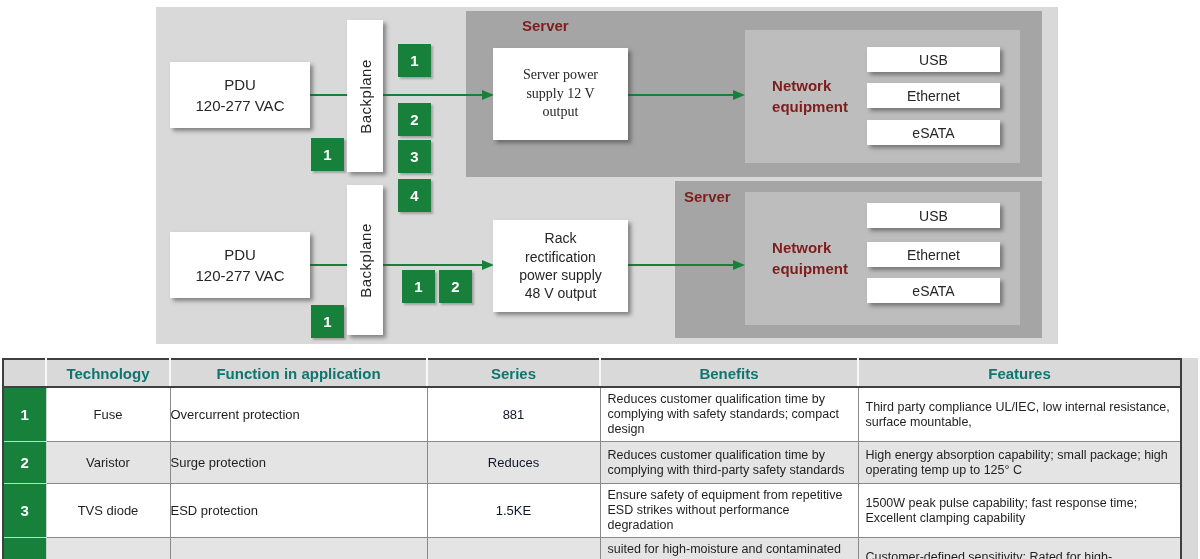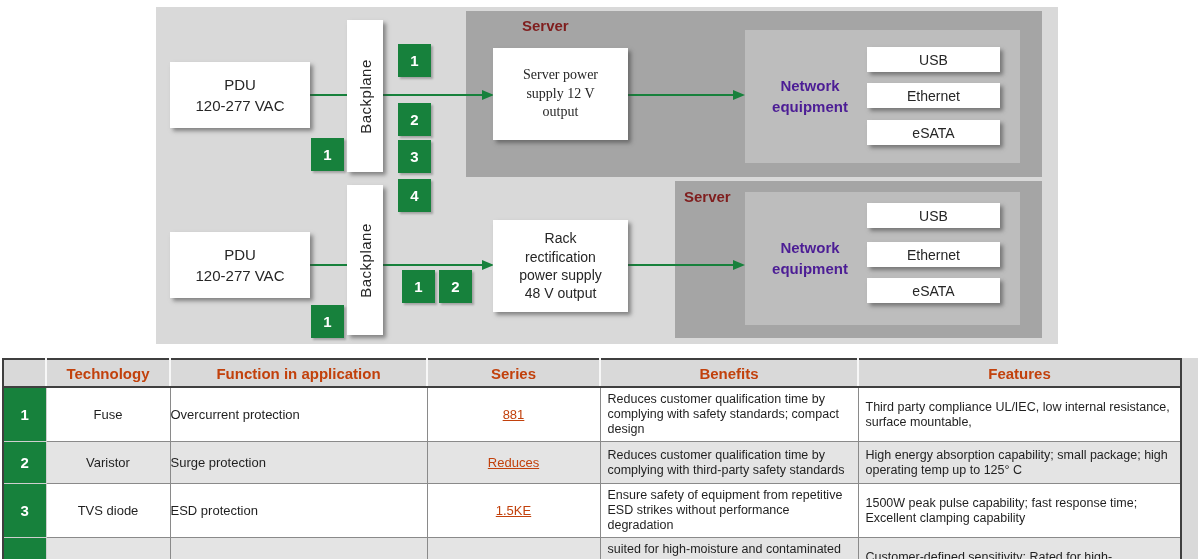--- a/index.html
+++ b/index.html
@@ -16,22 +16,22 @@
     position: absolute; left:156px; top:7px; width:902px; height:337px;
     background:#d9d9d9;
   }
   .abs { position:absolute; }
   .server-container { background:#a5a5a5; z-index:1; }
   .server-label { position:absolute; font-weight:bold; font-size:15px; color:#7f1d1d; z-index:2; }
   .netequip { background:#bdbdbd; z-index:2; }
   .net-label {
     position:absolute; left:6px; top:0; bottom:0; width:118px;
     display:flex; align-items:center; justify-content:center;
-    font-weight:bold; font-size:15px; line-height:1.35; text-align:center;
-    white-space:pre-line; color:#4c1d95;
+    font-weight:bold; font-size:15px; line-height:1.35; 
+    white-space:pre-line; color:#7f1d1d;
   }
   .whitebox {
     background:#ffffff; z-index:4;
     box-shadow: 3px 3px 4px rgba(60,60,60,0.55);
     display:flex; align-items:center; justify-content:center;
     text-align:center; color:#262626;
   }
   .port { width:133px; height:25px; font-size:14px; }
   .supply { font-size:14px; line-height:1.32; white-space:pre-line; }
   .pdu { font-size:15px; line-height:1.4; white-space:pre-line; }
@@ -49,35 +49,35 @@
     border-top:5px solid transparent; border-bottom:5px solid transparent;
     border-left-width:12px; border-left-style:solid;
   }
   
   .table-backing { position:absolute; left:2px; top:358px; width:1196px; height:201px; background:#d9d9d9; z-index:0; }
   .tbl-wrap { position:absolute; left:2px; top:358px; z-index:1; }
   table { border-collapse:collapse; table-layout:fixed; width:1178px; border:2px solid #3f3f3f; }
   thead tr { height:28px; }
   tbody tr { height:42px; }
   th {
-    background:#d9d9d9; font-size:15px; font-weight:bold; color:#c2410c;
+    background:#d9d9d9; font-size:15px; font-weight:bold; color:#0f766e;
     border-bottom:2px solid #3f3f3f; border-left:2px solid #f7f7f7;
     text-align:center; vertical-align:middle;
   }
   th:first-child { border-left:none; }
   td { border:1px solid #8a8a8a; vertical-align:middle; background:#ffffff; }
   tbody tr:nth-child(even) td { background:#e4e4e4; }
   td.num {
     background:#17813C !important; color:#fff; font-weight:bold; font-size:15px;
     text-align:center; border-color:#cfcfcf;
   }
   td.tech { text-align:center; font-size:13px;margin-left:28px; }
   td.func { text-align:left; font-size:13px; padding-left:0; padding-right:4px; }
   td.series { text-align:center; font-size:13px; }
-  td.series a { color:#c2410c; text-decoration:underline; cursor:pointer; }
+  td.series a { color:#0f172a; cursor:pointer; }
   td.wrap2 { font-size:12.5px; line-height:15px; padding:4px 5px 4px 7px; text-align:left; }
 </style>
 </head>
 <body>
 
 <div class="panel">
 
   <div class="abs server-container" style="left:310px; top:4px; width:576px; height:166px;">
     <div class="server-label" style="left:56px; top:6px;">Server</div>
   </div>

